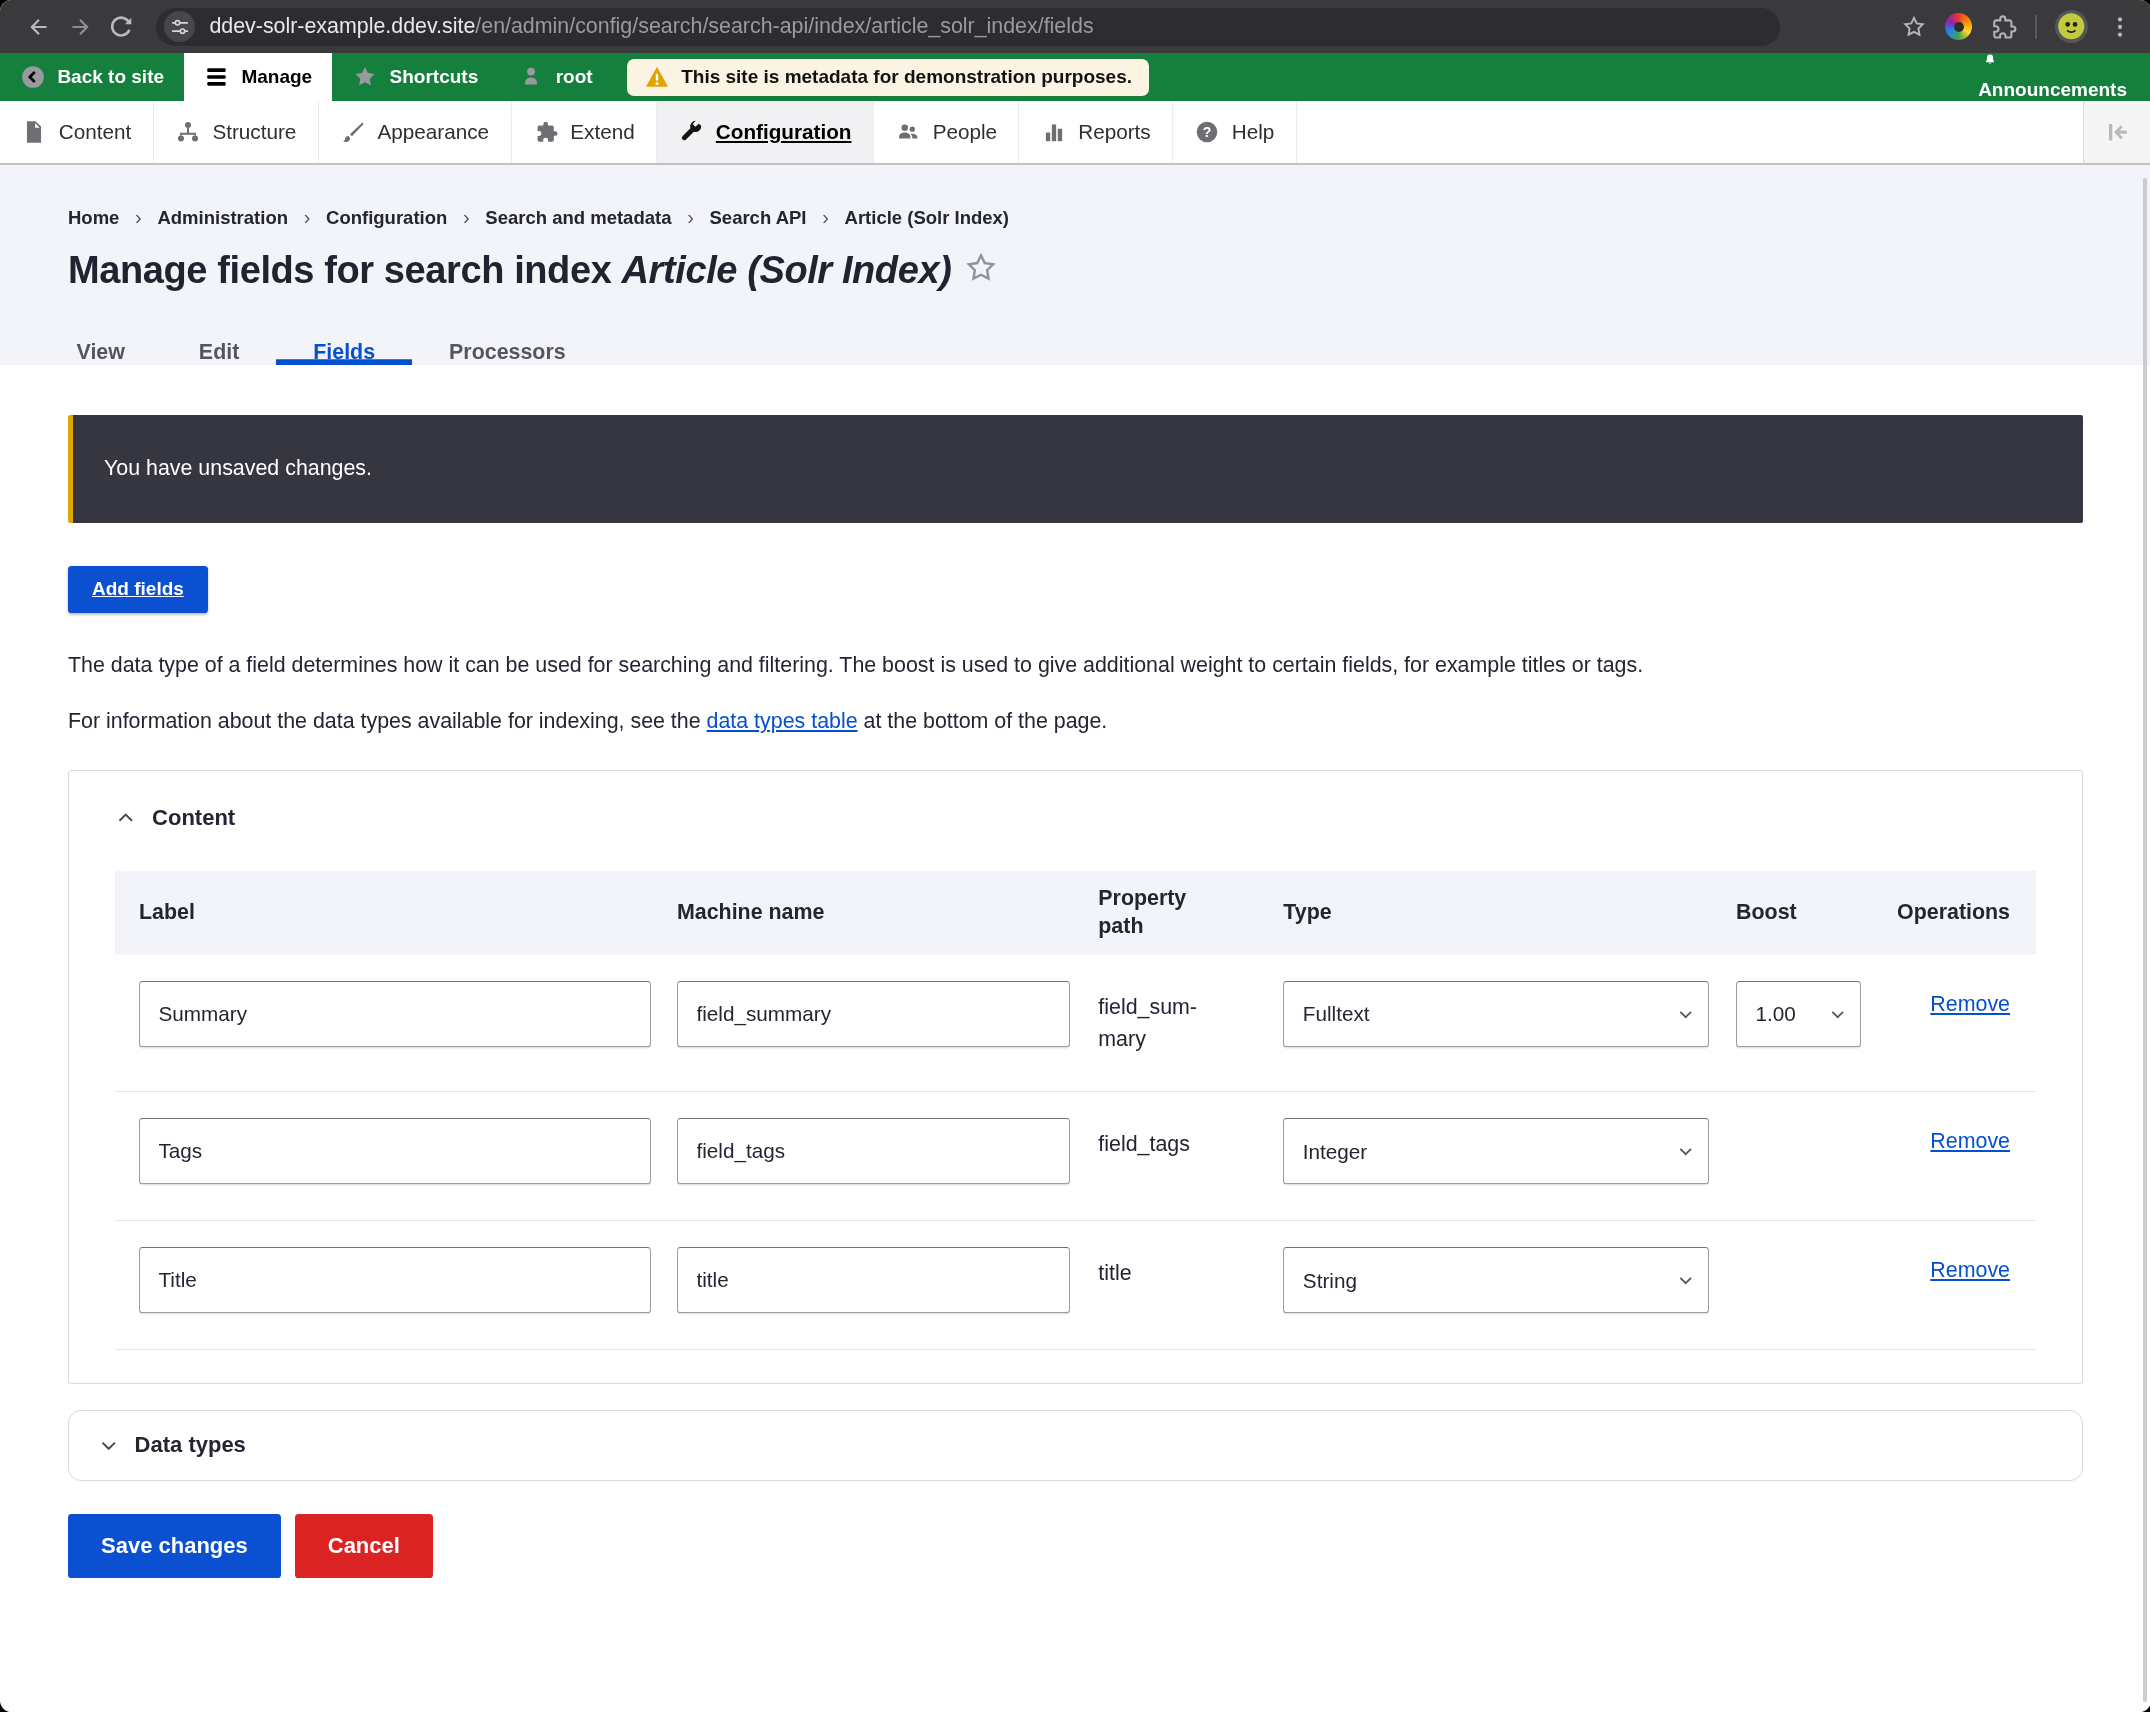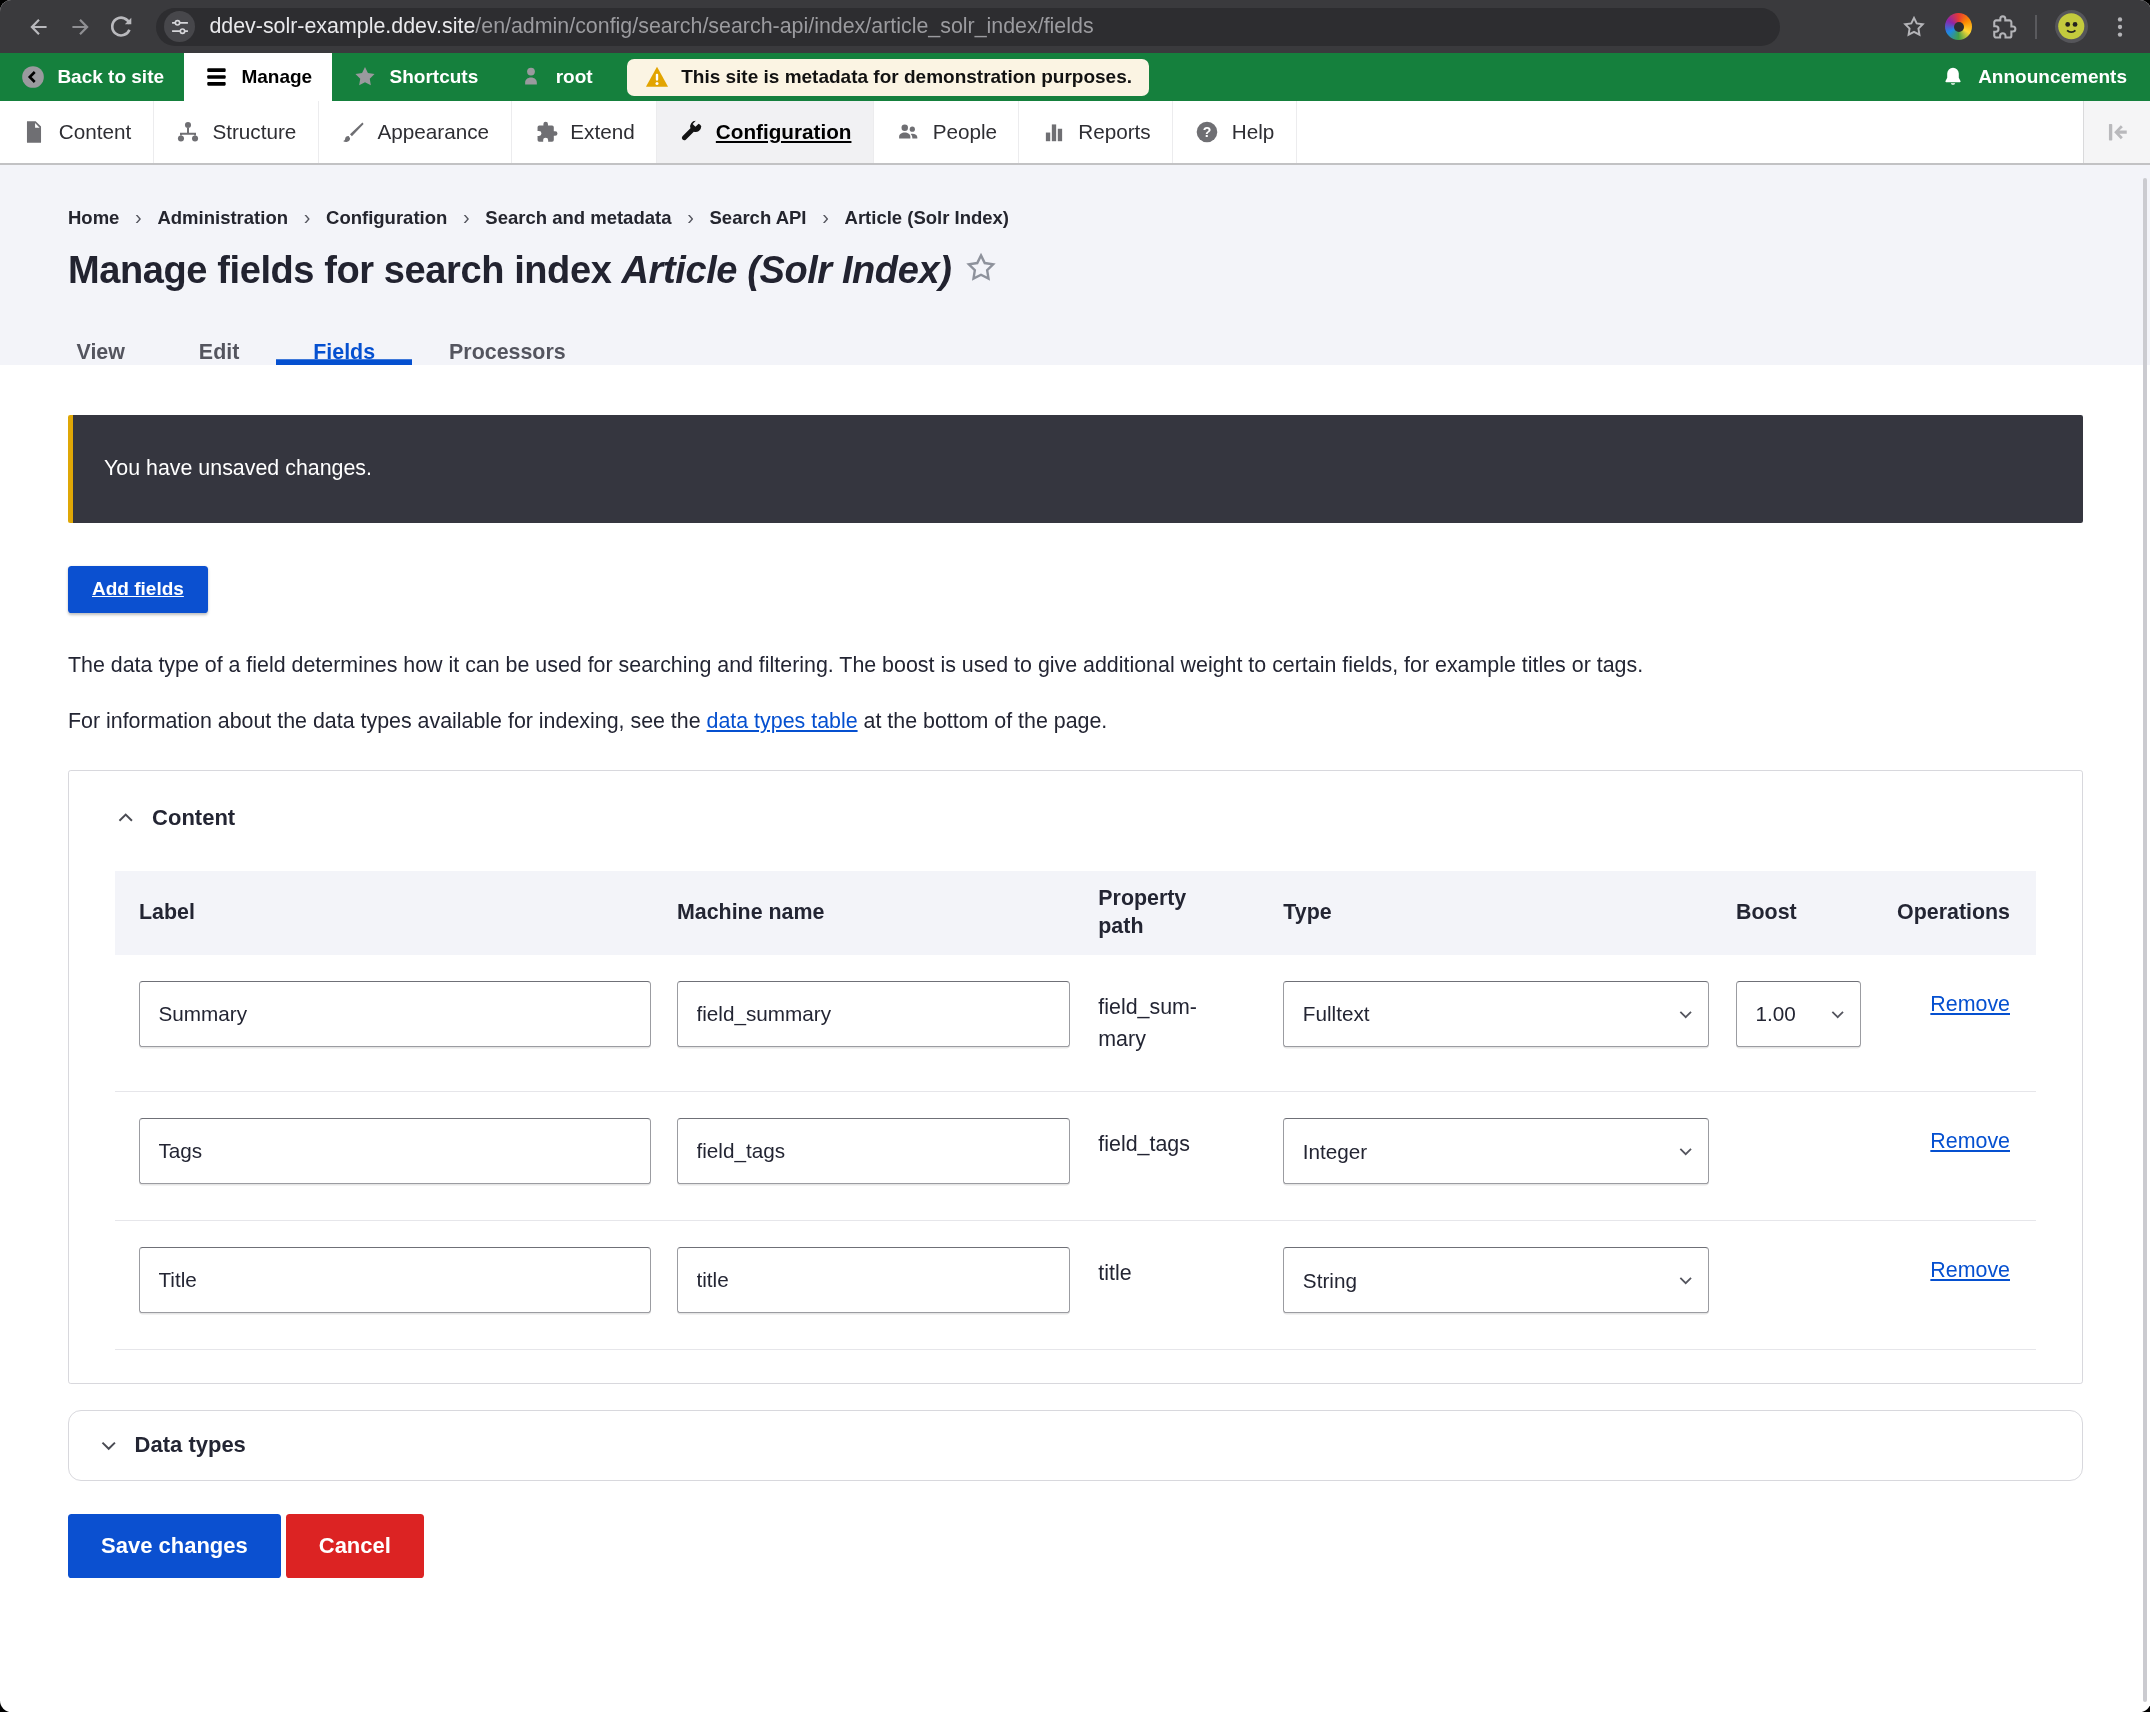--- a/index.html
+++ b/index.html
@@ -26,21 +26,21 @@
   .avatar { width:33px; height:33px; border-radius:50%; background:#55555a; display:flex; align-items:center; justify-content:center; }
   .avatar svg { width:28.5px; height:28.5px; }
 
   
   .toolbar1 { height:48px; background:#15803d; display:flex; align-items:stretch; color:#fff; }
   .t1-item { display:flex; align-items:center; gap:11.4px; padding:0 20px; font-size:19px; font-weight:700; }
   .t1-item svg { width:26px; height:26px; flex:0 0 auto; }
   .t1-item.active { background:#fff; color:#000; }
   .demo-pill { align-self:center; margin-left:14.2px; background:#fbf4e3; color:#111; border-radius:7.1px; height:37px; display:flex; align-items:center; gap:11.4px; padding:0 17px; font-size:19px; font-weight:700; }
   .demo-pill svg { width:26px; height:26px; }
-  .t1-right { margin-left:auto; display:flex; align-items:center; gap:13px; padding:0 24px; font-size:19px; font-weight:700; }
+  .t1-right { margin-left:auto; display:flex; align-items:flex-start; gap:13px; padding:0 24px; font-size:19px; font-weight:700;flex-direction:column; }
   .t1-right svg { width:24px; height:24px; }
 
   
   .toolbar2 { height:64px; background:#fff; display:flex; align-items:stretch; border-bottom:2.8px solid #c2c2c4; }
   .t2-item { display:flex; align-items:center; gap:11.4px; padding:0 21.4px; border-right:1.4px solid #ececee; font-size:20.7px; color:#2e2e33; font-weight:500; }
   .t2-item svg { width:26px; height:26px; color:#6f6f73; flex:0 0 auto; }
   .t2-item.active { background:#f1f1f3; color:#000; font-weight:700; text-decoration:underline; }
   .t2-item.active svg { color:#141414; }
   .t2-toggle { margin-left:auto; width:68px; background:#f5f5f6; border-left:1.4px solid #dadadc; display:flex; align-items:center; justify-content:center; color:#b9b9bc; }
   .t2-toggle svg { width:28.5px; height:28.5px; }
@@ -80,21 +80,21 @@
   .prop-path { font-size:21.4px; color:#232533; line-height:1.5; width:120px; padding-top:10px; }
   .text-input { height:66px; border:1.4px solid #9b9ca1; border-top-color:#6f7077; border-radius:3.6px; font-family:inherit; font-size:20.7px; color:#232533; padding:0 18.5px; background:#fff; box-shadow:0 1.4px 0 rgba(0,0,0,.10); }
   .w-label { width:512px; } .w-machine { width:393px; }
   .select-wrap { position:relative; display:inline-block; }
   .select-wrap select { appearance:none; -webkit-appearance:none; height:66px; width:100%; border:1.4px solid #9b9ca1; border-top-color:#6f7077; border-radius:3.6px; background:#fff; font-family:inherit; font-size:20.7px; color:#232533; padding:0 46px 0 18.5px; box-shadow:0 1.4px 0 rgba(0,0,0,.10); }
   .select-wrap svg { position:absolute; right:13px; top:50%; transform:translateY(-50%); width:21.4px; height:21.4px; color:#55565f; pointer-events:none; }
   .w-type { width:426px; } .w-boost { width:125px; }
   a.remove { color:#0550d0; text-decoration:underline; font-size:21.4px; }
 
   .dt-box { margin-top:26px; border:1.4px solid #d8d8dd; border-radius:13px; padding:21.4px 28.5px; }
-  .actions { margin-top:33px; display:flex; gap:5px; }
+  .actions { margin-top:33px; display:flex; gap:14px; }
   .btn-save { height:64px; padding:0 33px; font-size:22px; background:#0b50d0; }
   .btn-cancel { height:64px; padding:0 33px; font-size:22px; background:#dc2323; }
 
   .scroll-thumb { position:absolute; right:3.6px; top:178px; bottom:10px; width:4.3px; background:#cbcbd0; border-radius:2.1px; }
 </style>
 </head>
 <body>
 
 <div class="screen">
 

